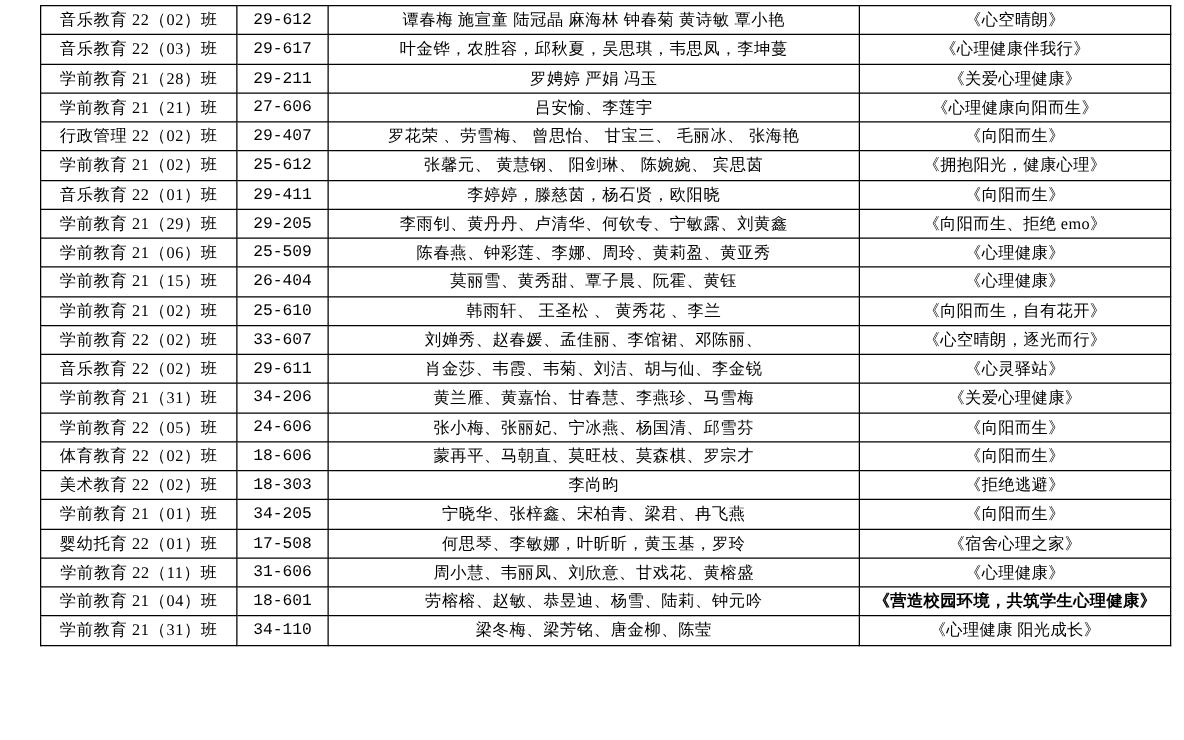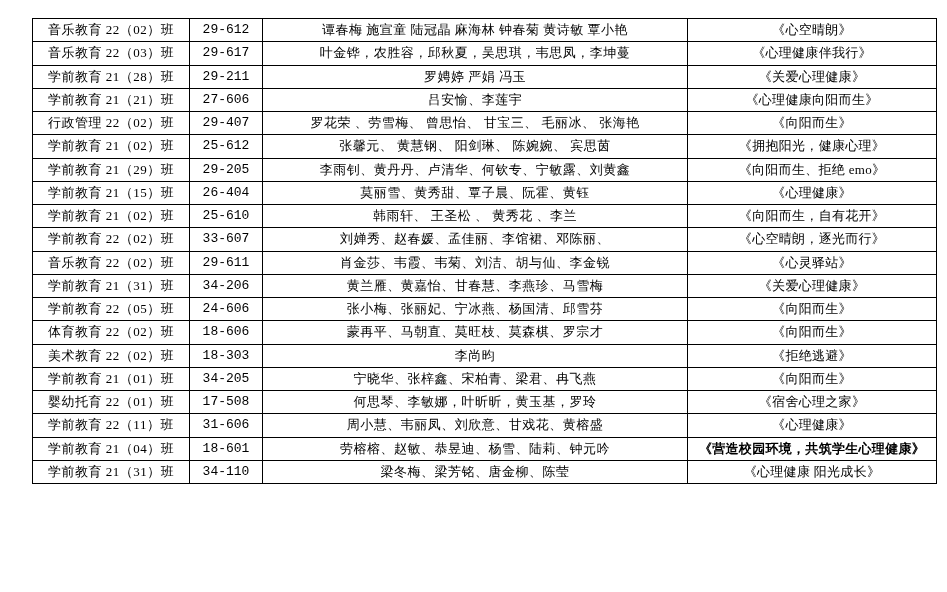--- a/index.html
+++ b/index.html
@@ -19,21 +19,21 @@
     height: 592px;
     position: relative;
     background: #ffffff;
     box-sizing: border-box;
   }
   table.grid {
     border-collapse: collapse;
     table-layout: fixed;
     width: 884px;
     margin-left: 32px;
-    margin-top: 18px;
+    margin-top: 4px;
     padding-left: 14px;
   }
   table.grid td {
     border: 1px solid #000000;
     text-align: center;
     vertical-align: middle;
     font-size: 13px;
     line-height: 1.25;
     padding: 3px 2px;
     white-space: nowrap;
@@ -97,24 +97,36 @@
         <td class="c-names">罗花荣 、劳雪梅、 曾思怡、  甘宝三、  毛丽冰、 张海艳</td>
         <td class="c-title">《向阳而生》</td>
       </tr>
       <tr>
         <td class="c-class">学前教育 21（02）班</td>
         <td class="c-room">25-612</td>
         <td class="c-names">张馨元、 黄慧钢、  阳剑琳、 陈婉婉、 宾思茵</td>
         <td class="c-title">《拥抱阳光，健康心理》</td>
       </tr>
       <tr>
+        <td class="c-class">音乐教育 22（01）班</td>
+        <td class="c-room">29-411</td>
+        <td class="c-names">李婷婷，滕慈茵，杨石贤，欧阳晓</td>
+        <td class="c-title">《向阳而生》</td>
+      </tr>
+      <tr>
         <td class="c-class">学前教育 21（29）班</td>
         <td class="c-room">29-205</td>
         <td class="c-names">李雨钊、黄丹丹、卢清华、何钦专、宁敏露、刘黄鑫</td>
         <td class="c-title">《向阳而生、拒绝 emo》</td>
+      </tr>
+      <tr>
+        <td class="c-class">学前教育 21（06）班</td>
+        <td class="c-room">25-509</td>
+        <td class="c-names">陈春燕、钟彩莲、李娜、周玲、黄莉盈、黄亚秀</td>
+        <td class="c-title">《心理健康》</td>
       </tr>
       <tr>
         <td class="c-class">学前教育 21（15）班</td>
         <td class="c-room">26-404</td>
         <td class="c-names">莫丽雪、黄秀甜、覃子晨、阮霍、黄钰</td>
         <td class="c-title">《心理健康》</td>
       </tr>
       <tr>
         <td class="c-class">学前教育 21（02）班</td>
         <td class="c-room">25-610</td>

